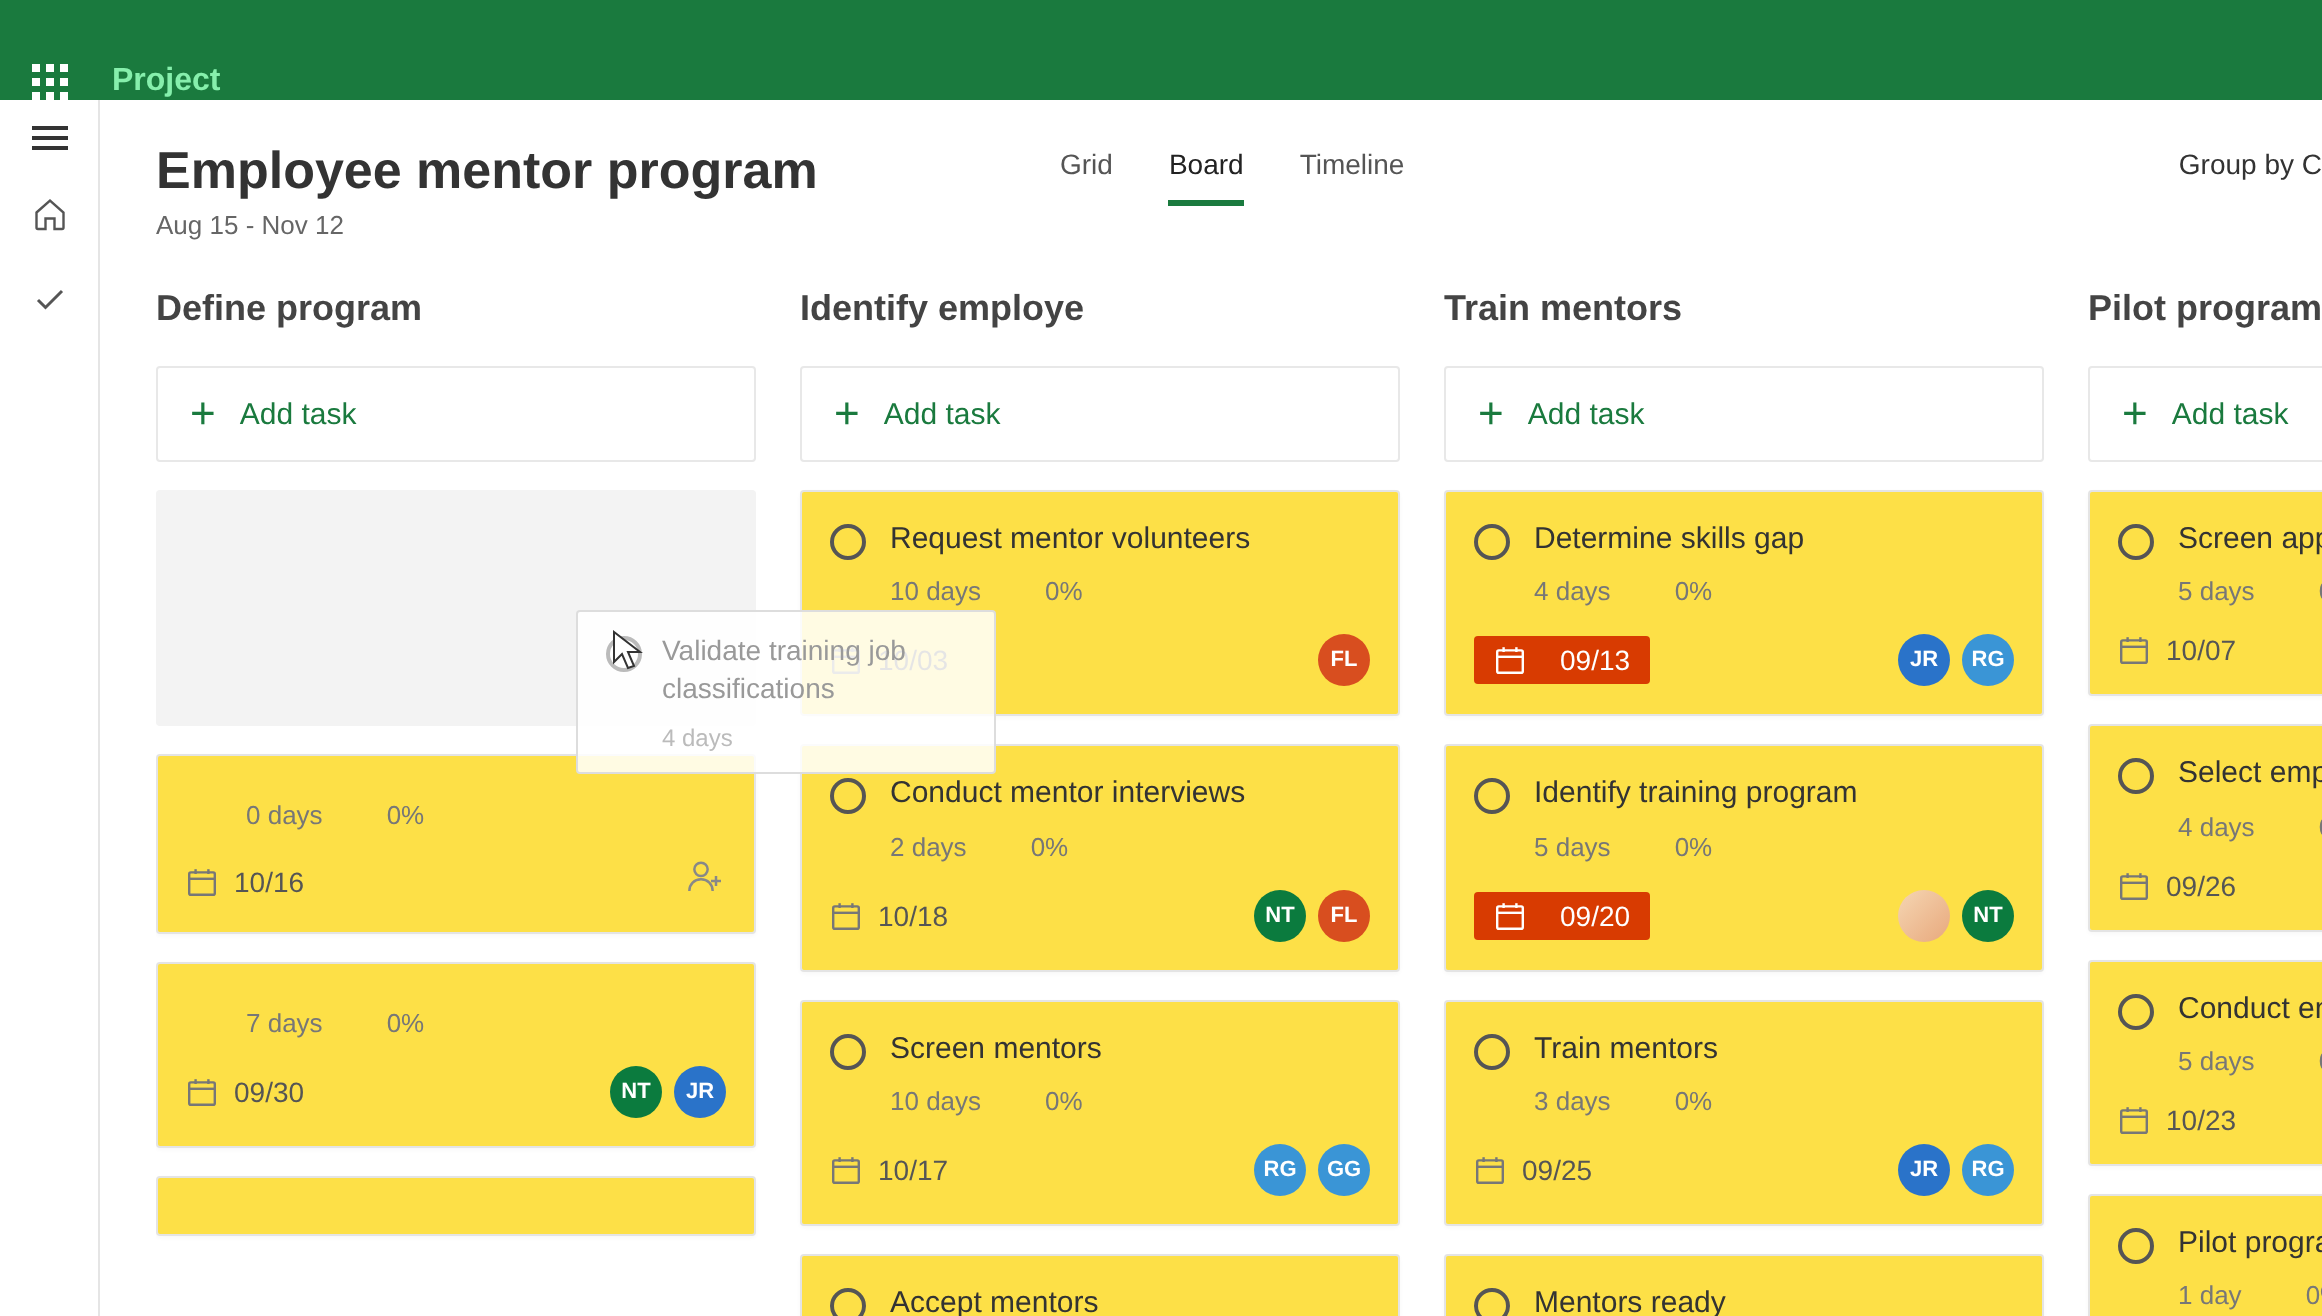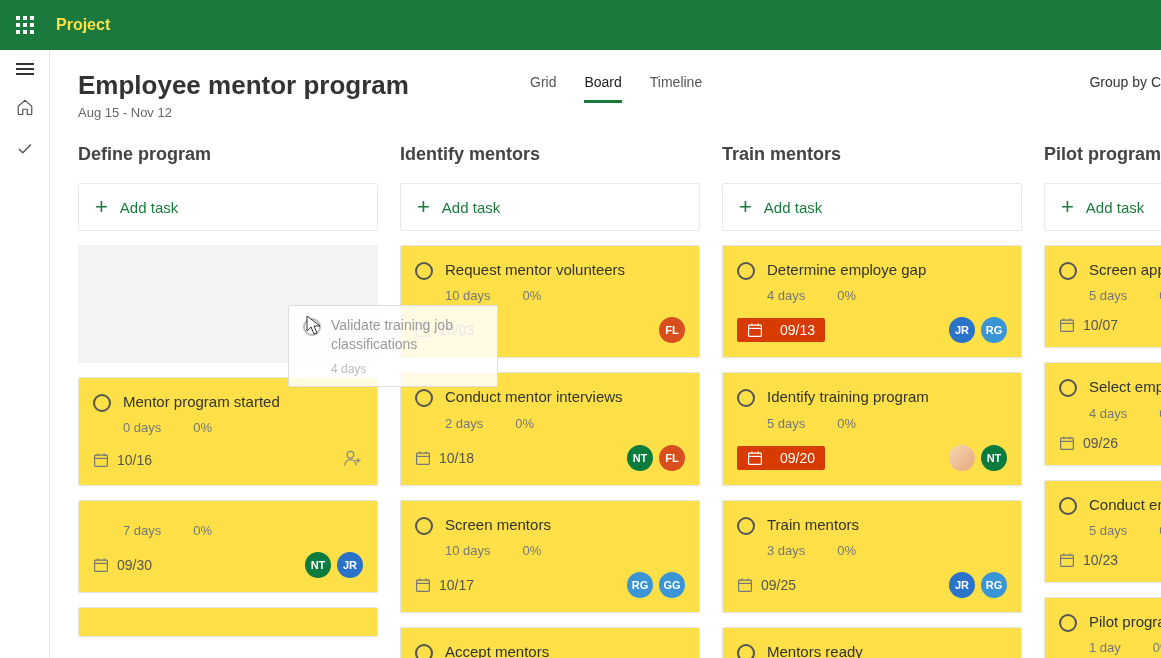--- a/index.html
+++ b/index.html
@@ -1,17 +1,17 @@
 <!DOCTYPE html>
 <html><head>
 <meta charset="utf-8">
 <style>
 * { box-sizing:border-box; margin:0; padding:0; font-family:'Segoe UI',Arial,sans-serif; }
 body { width:1161px; height:658px; overflow:hidden; background:#fff; }
-.topbar { height:50px; background:#1a7a3e; color:#fde047; display:flex; align-items:center; padding:0 16px; gap:22px; }
+.topbar { height:50px; background:#1a7a3e; color:#86efac; display:flex; align-items:flex-end; padding:0 16px; gap:22px; }
 .waffle-icon { display:grid; grid-template-columns:repeat(3,4px); grid-template-rows:repeat(3,4px); gap:3px; cursor:pointer; }
 .waffle-icon span { background:#fff; }
 .appname { font-size:16px; font-weight:600; }
 .leftsb { position:absolute; left:0; top:50px; width:50px; height:608px; background:#fff; border-right:1px solid #e5e5e5; display:flex; flex-direction:column; align-items:center; padding-top:10px; gap:20px; }
 .hamburger-icon div { width:18px; height:2px; background:#333; margin:3px 0; }
 .home-icon svg { width:18px; height:18px; }
 .check-icon svg { width:18px; height:18px; }
 .content { position:absolute; left:50px; top:50px; right:0; bottom:0; padding:20px 0 0 28px; overflow:hidden; }
 .header { display:flex; align-items:flex-end; margin-bottom:24px; padding-right:10px; }
 .title-block { flex:0 0 auto; }
@@ -113,24 +113,20 @@
             </div>
             <div class="meta">
               <span>4 days</span>
             </div>
           </div>
           <div class="cursor-icon"><svg width="16" height="20" viewBox="0 0 16 20">
               <path d="M1 1l0 15 4-4 3 7 3-1-3-7 6 0z" fill="#fff" stroke="#333"></path>
             </svg></div>
         </div>
         <div class="card">
-          <div class="row1">
-            <div class="circle-icon"></div>
-            <div class="tasktitle">Mentor program started</div>
-          </div>
           <div class="meta">
             <span>0 days</span>
             <span>0%</span>
           </div>
           <div class="footer">
             <div class="datebox">
               <svg class="cal-icon" viewBox="0 0 20 20">
                 <rect x="2" y="4" width="16" height="14" rx="1"></rect>
                 <line x1="2" y1="8" x2="18" y2="8"></line>
                 <line x1="6" y1="2" x2="6" y2="5"></line>
@@ -163,21 +159,21 @@
             </div>
             <div class="avatars">
               <div class="avatar" style="background:#0b7b3e">NT</div>
               <div class="avatar" style="background:#2a73c9">JR</div>
             </div>
           </div>
         </div>
         <div class="card"></div>
       </div>
       <div class="col">
-        <div class="colhead">Identify mentors</div>
+        <div class="colhead">Identify employe</div>
         <div class="addtask">
           <span class="plus-icon">+</span>
           <span>Add task</span>
         </div>
         <div class="card">
           <div class="row1">
             <div class="circle-icon"></div>
             <div class="tasktitle">Request mentor volunteers</div>
           </div>
           <div class="meta">
@@ -258,21 +254,21 @@
       </div>
       <div class="col">
         <div class="colhead">Train mentors</div>
         <div class="addtask">
           <span class="plus-icon">+</span>
           <span>Add task</span>
         </div>
         <div class="card">
           <div class="row1">
             <div class="circle-icon"></div>
-            <div class="tasktitle">Determine employe gap</div>
+            <div class="tasktitle">Determine skills gap</div>
           </div>
           <div class="meta">
             <span>4 days</span>
             <span>0%</span>
           </div>
           <div class="footer">
             <div class="datebox overdue">
               <svg class="cal-icon" viewBox="0 0 20 20">
                 <rect x="2" y="4" width="16" height="14" rx="1"></rect>
                 <line x1="2" y1="8" x2="18" y2="8"></line>

